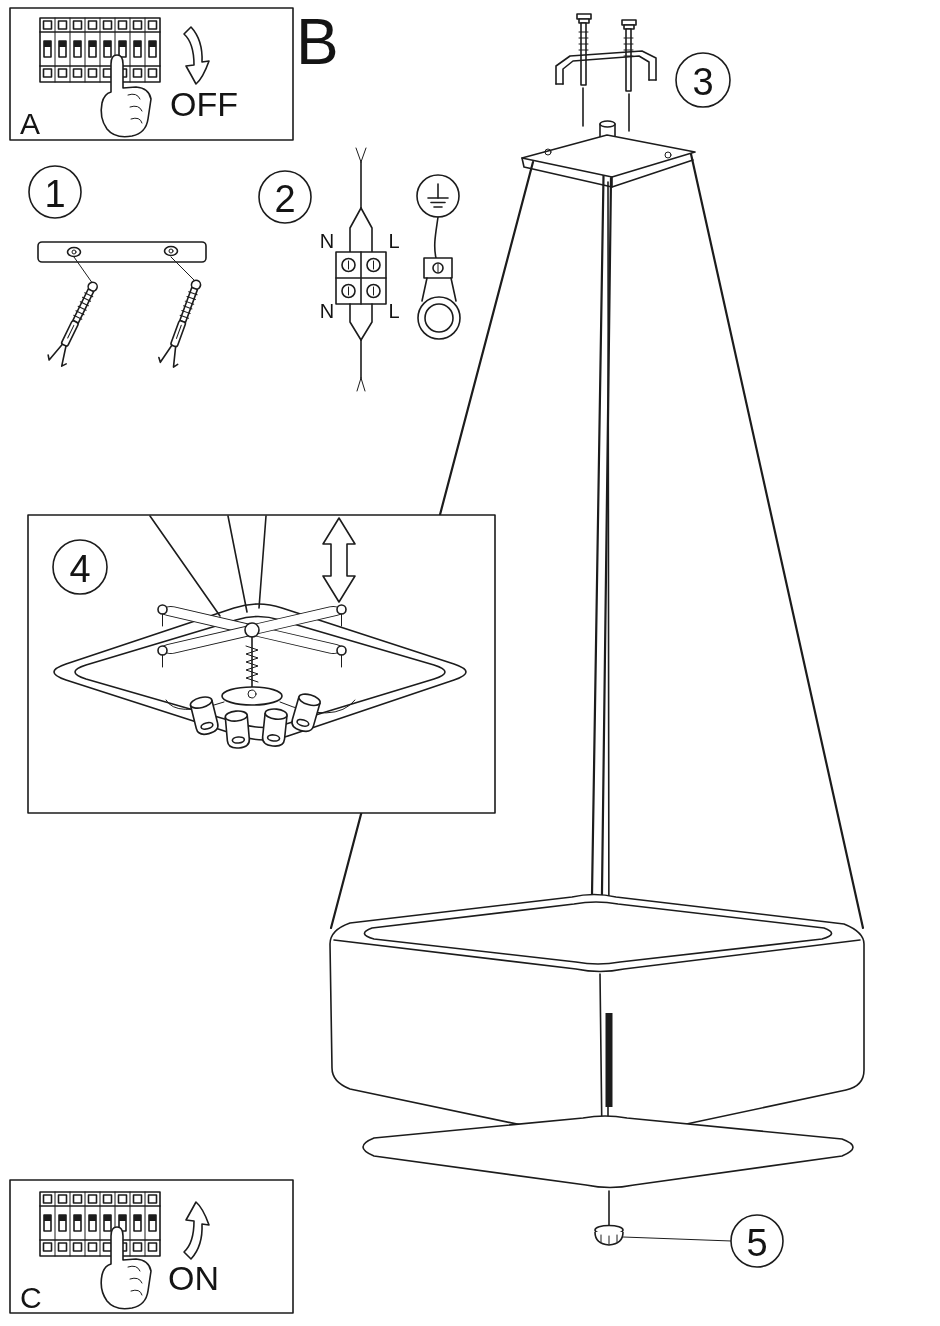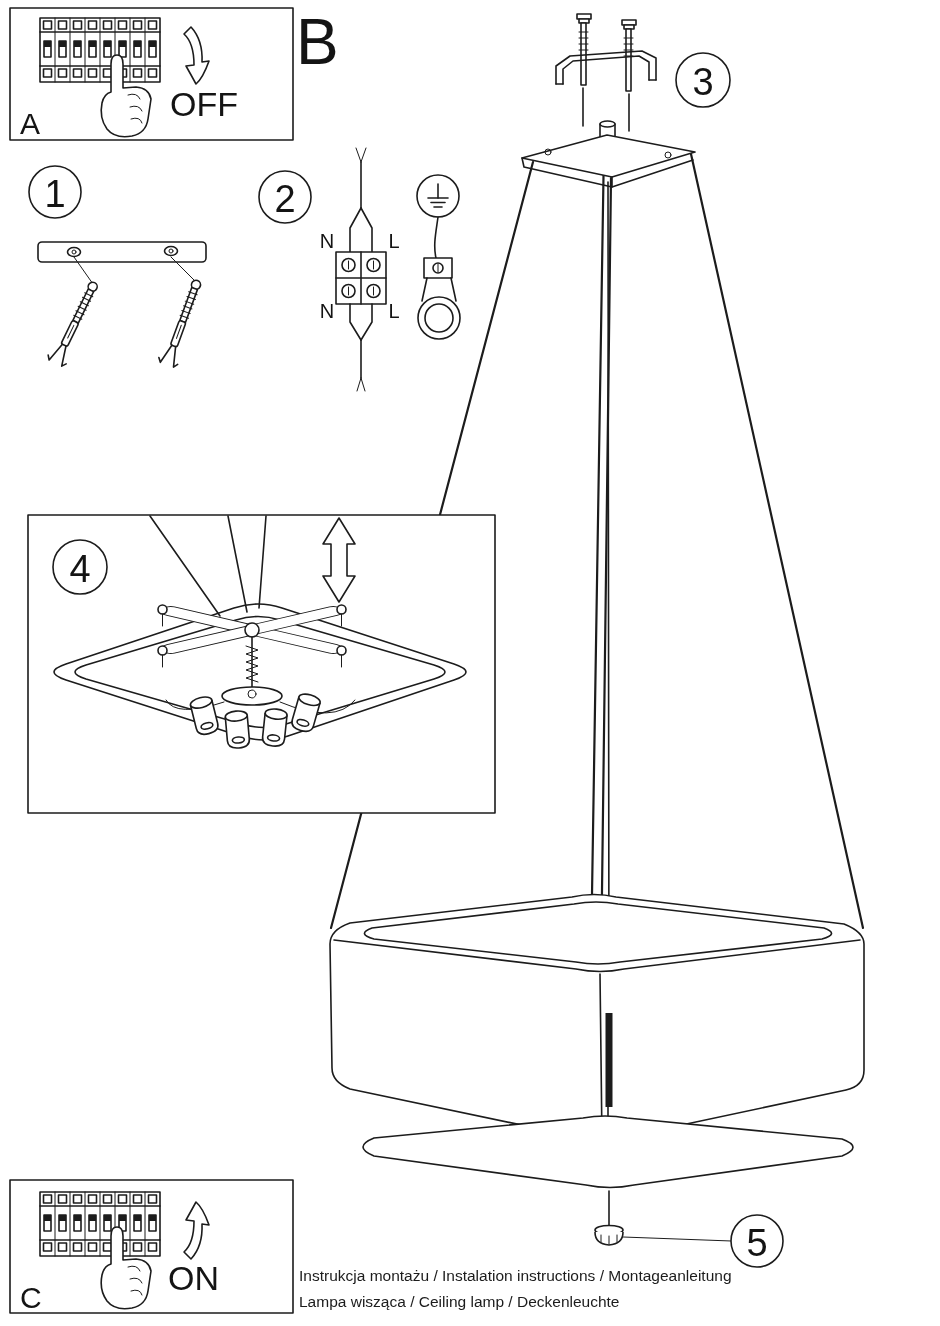--- a/index.html
+++ b/index.html
@@ -308,17 +308,13 @@
       <use href="#hand"></use>
     </g>
     <g transform="translate(183,1260) scale(1,-1)">
       <use href="#curve-arrow"></use>
     </g>
     <text class="switch-word" x="168" y="1290">ON</text>
     <text class="letter" x="20" y="1308">C</text>
   </g>
 </svg>
 
-<div class="footer">
-  <div>Instrukcja montażu / Instalation instructions / Montageanleitung</div>
-  <div>Lampa wisząca / Ceiling lamp / Deckenleuchte</div>
 </div>
-</div>
 
 </body></html>

